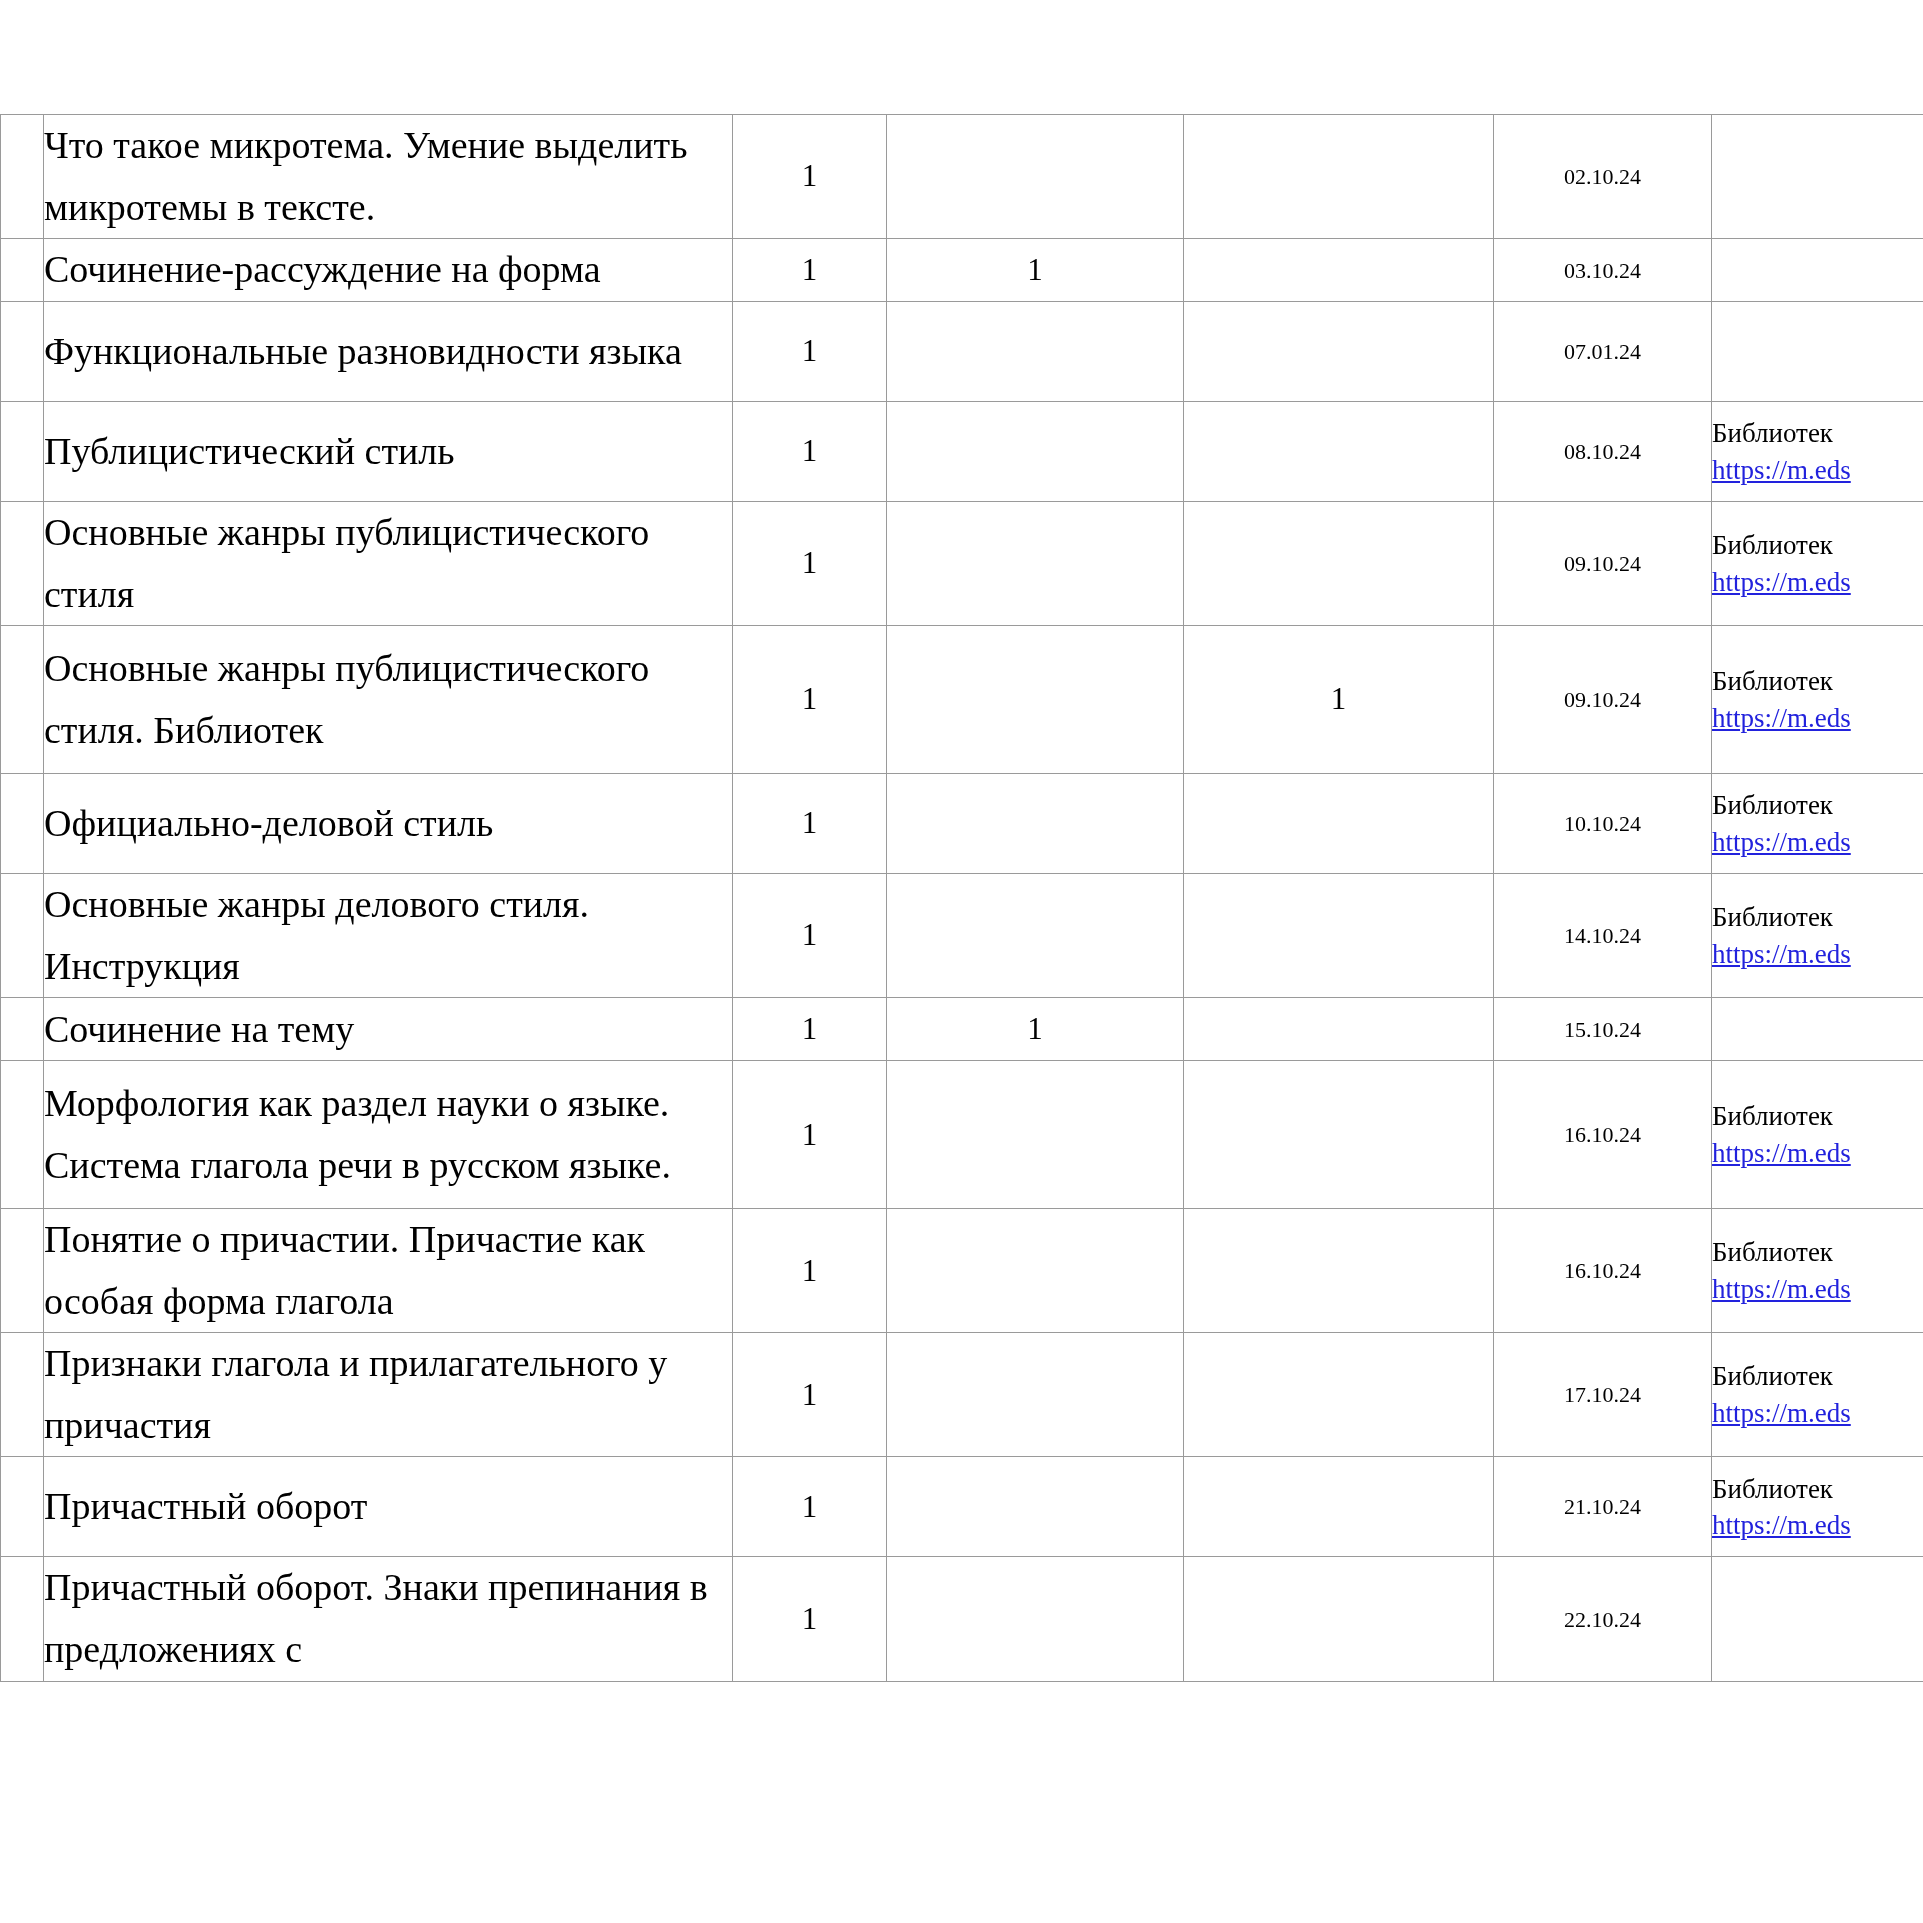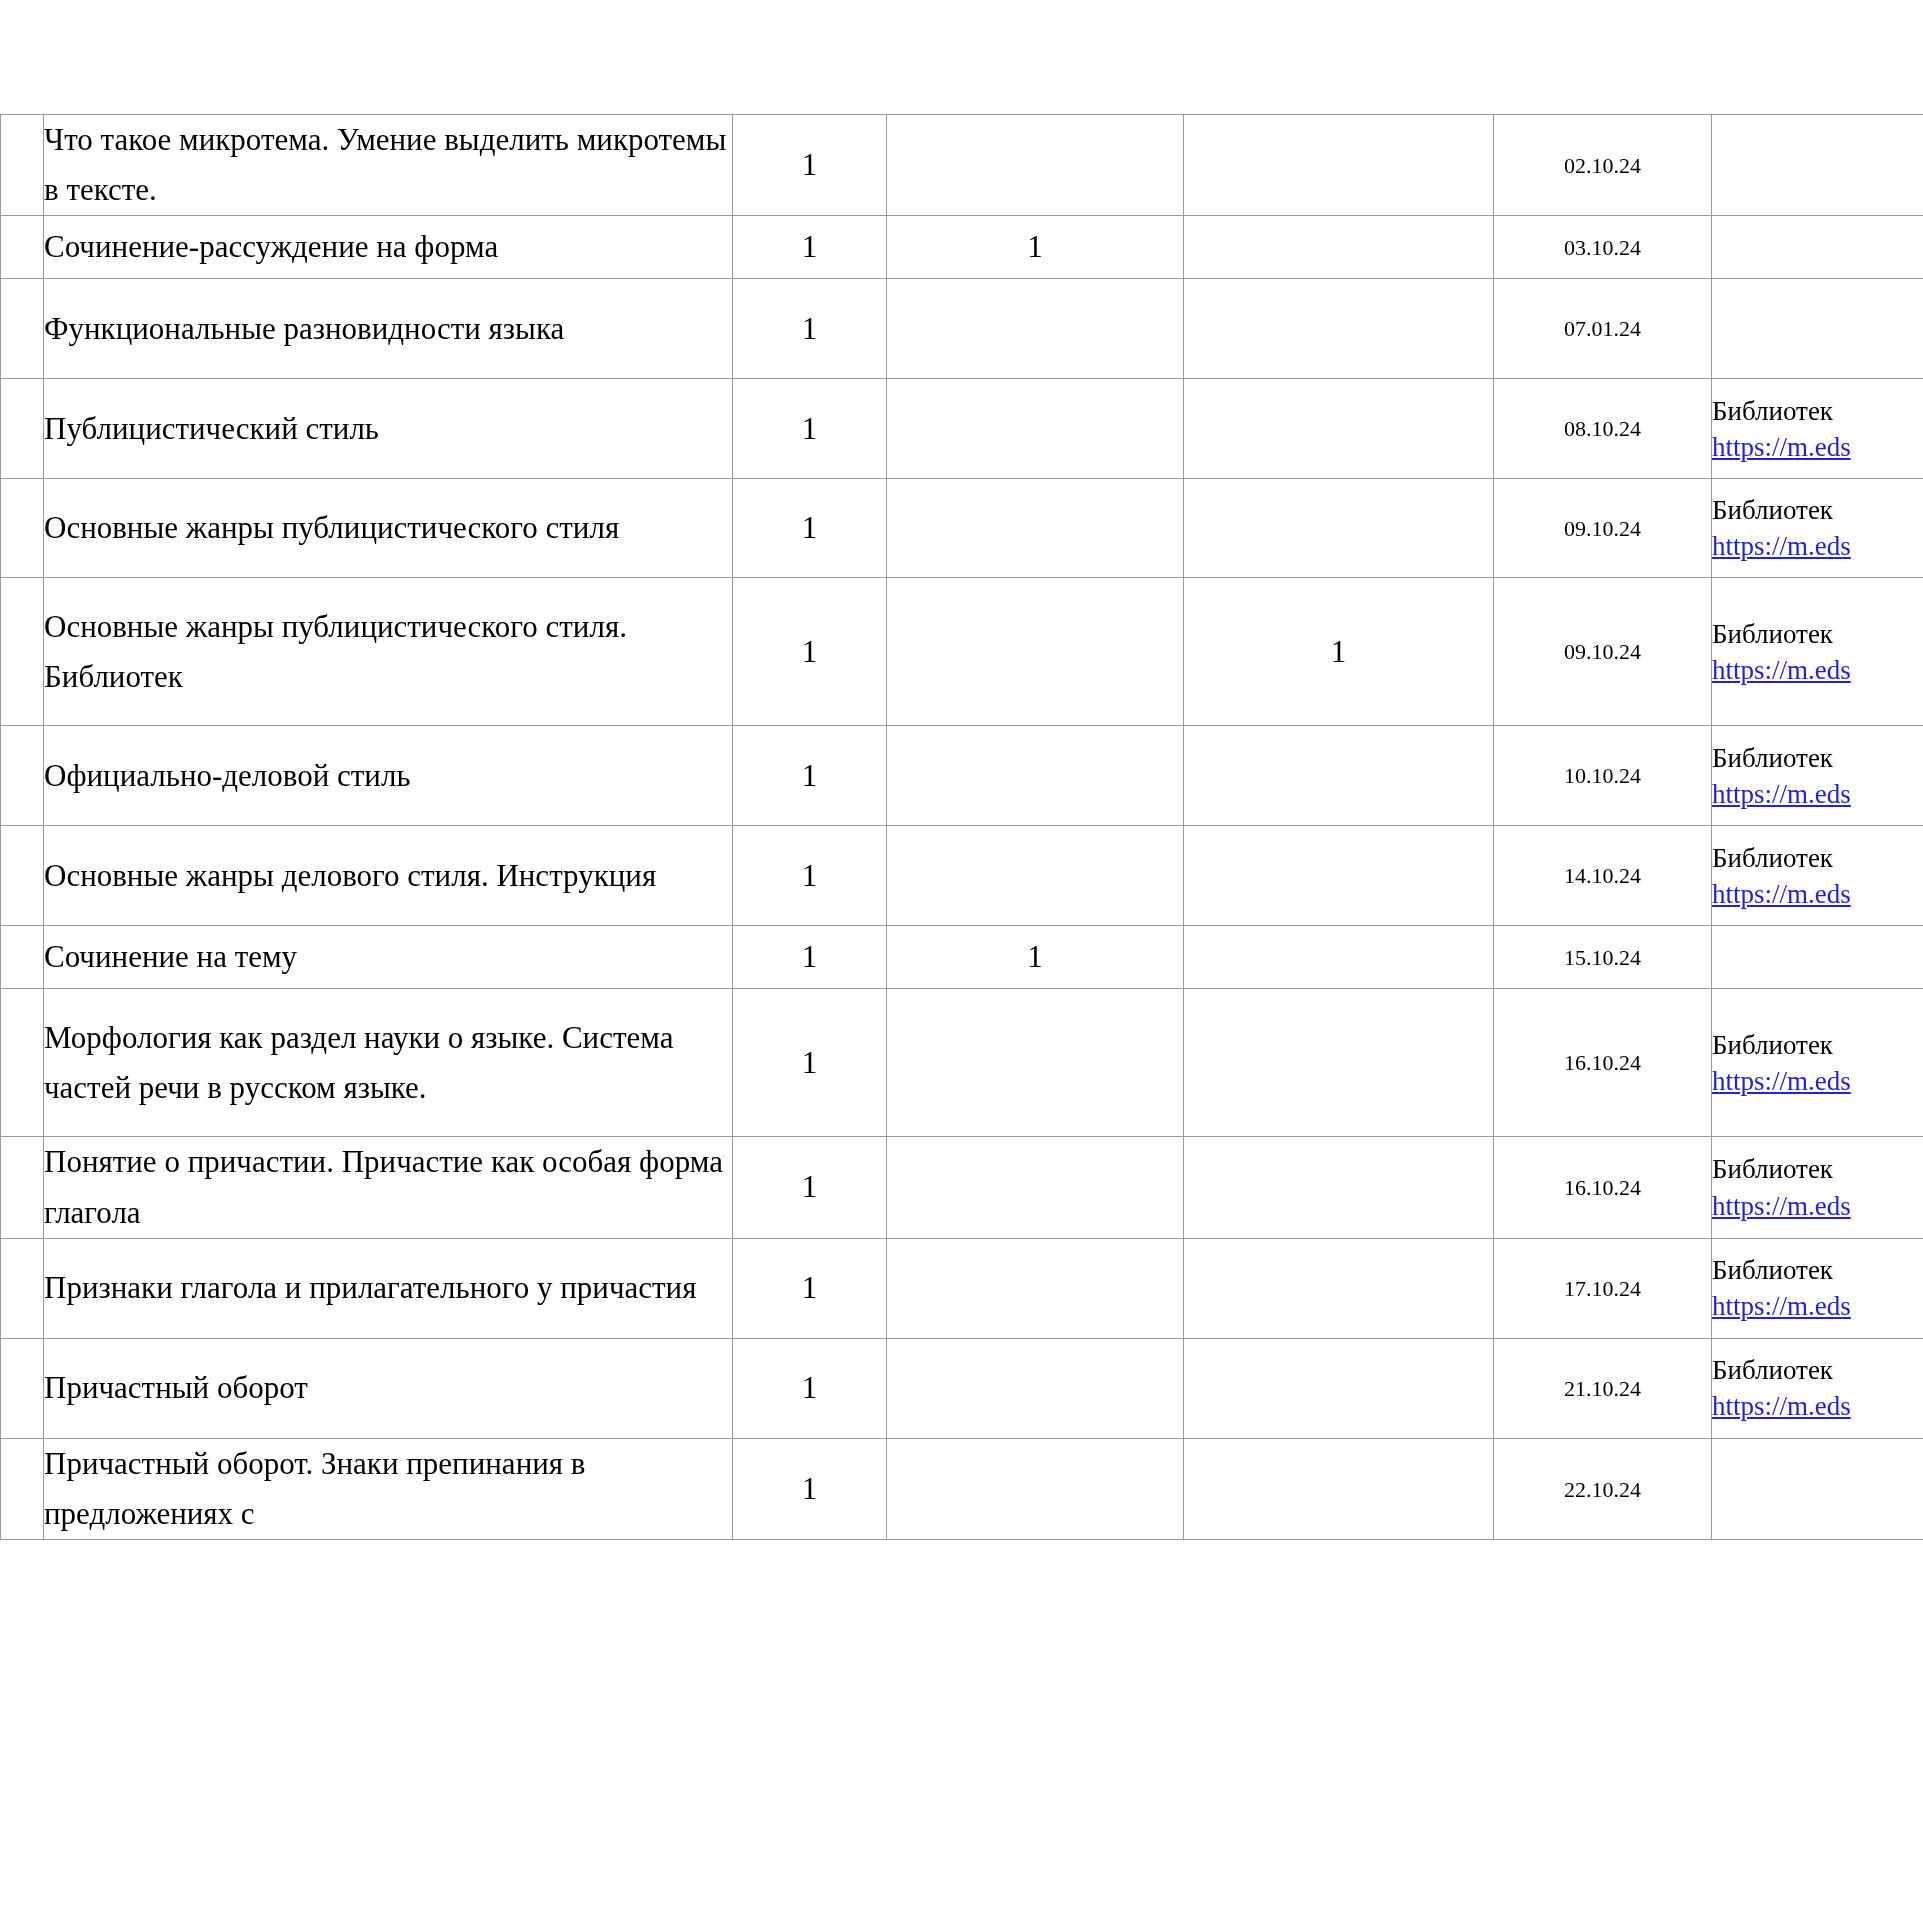--- a/index.html
+++ b/index.html
@@ -49,21 +49,21 @@
   col.c-num    { width: 43px;  }
   col.c-topic  { width: 689px; }
   col.c-hours  { width: 154px; }
   col.c-ctrl   { width: 297px; }
   col.c-pract  { width: 310px; }
   col.c-date   { width: 218px; }
   col.c-lib    { width: 439px; }
 
   .cell-topic {
     padding: 13.5px 19.5px 13.5px 24px;
-    font-size: 31px;
+    font-size: 38px;
     line-height: 1.62;
     text-align: left;
   }
   .cell-num,
   .cell-center {
     text-align: center;
     font-size: 31px;
     line-height: 1.5;
   }
   .cell-date {
@@ -235,21 +235,21 @@
           <td class="cell-center"></td>
           <td class="cell-date">15.10.24</td>
           <td class="cell-lib empty">
             <span class="lib-name"></span>
             <span class="lib-link"></span>
           </td>
         </tr>
 
         <tr class="r-h10">
           <td class="cell-num"></td>
-          <td class="cell-topic">Морфология как раздел науки о языке. Система частей речи в русском языке.</td>
+          <td class="cell-topic">Морфология как раздел науки о языке. Система глагола речи в русском языке.</td>
           <td class="cell-center">1</td>
           <td class="cell-center"></td>
           <td class="cell-center"></td>
           <td class="cell-date">16.10.24</td>
           <td class="cell-lib">
             <span class="lib-name">Библиотек</span>
             <span class="lib-link">https://m.eds</span>
           </td>
         </tr>
 

